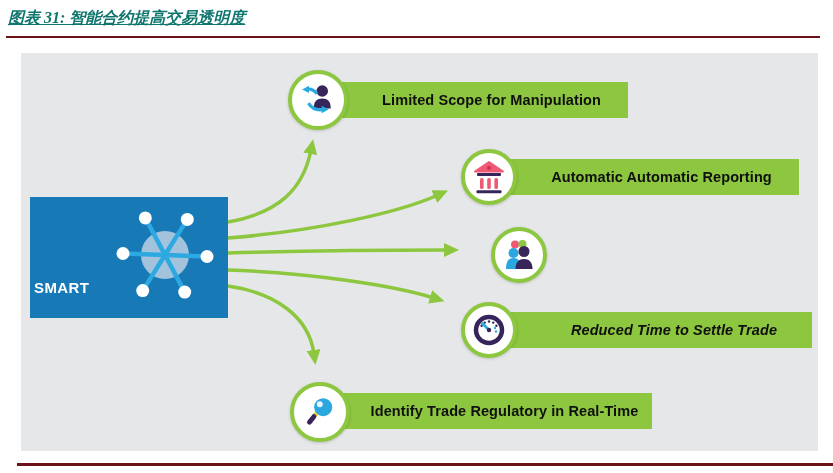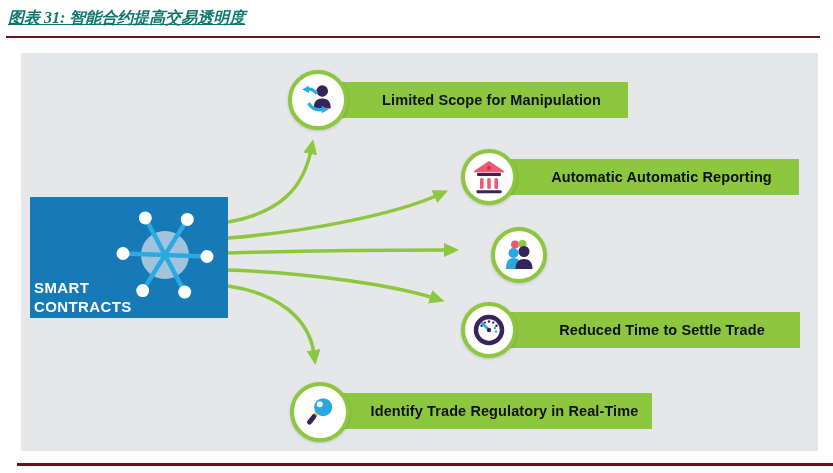--- a/index.html
+++ b/index.html
@@ -40,38 +40,37 @@
     font-weight:bold;font-size:14.5px;color:#101010;letter-spacing:.1px;white-space:nowrap;
   }
   
   .c1{left:288px;top:70px;width:52px;height:52px;}
   .b1{left:333px;top:82px;width:273px;padding-left:22px;align-items:center;}
   .c2{left:461px;top:149px;width:48px;height:48px;}
   .b2{left:504px;top:159px;width:275px;padding-left:20px;}
   .c3{left:491px;top:227px;width:48px;height:48px;}
   .b3{left:534px;top:237px;width:273px;padding-left:20px;}
   .c4{left:461px;top:302px;width:48px;height:48px;}
-  .b4{left:504px;top:312px;width:276px;padding-left:20px;}
+  .b4{left:504px;top:312px;width:276px;padding-left:32px;font-style:italic;}
   .c5{left:290px;top:382px;width:52px;height:52px;}
   .b5{left:335px;top:393px;width:295px;padding-left:22px;}
 </style>
 </head>
 <body>
 
 <div class="page">
 
   <div class="fig-title">图表 31:  智能合约提高交易透明度</div>
   <div class="title-rule"></div>
 
   <div class="panel"></div>
 
   <div class="source-box">
     <div class="source-label">
       <div>SMART</div>
-      <div>CONTRACTS</div>
     </div>
     <svg class="network-svg" width="110" height="110" viewBox="0 0 110 110">
       <circle cx="55" cy="55" r="24" fill="#a3c3dd"></circle>
       <g stroke="#2ba9e0" stroke-width="4.5">
         <line x1="55" y1="55" x2="97" y2="56.5"></line>
         <line x1="55" y1="55" x2="74.7" y2="92.1"></line>
         <line x1="55" y1="55" x2="32.7" y2="90.6"></line>
         <line x1="55" y1="55" x2="13" y2="53.5"></line>
         <line x1="55" y1="55" x2="35.3" y2="17.9"></line>
         <line x1="55" y1="55" x2="77.3" y2="19.4"></line>

